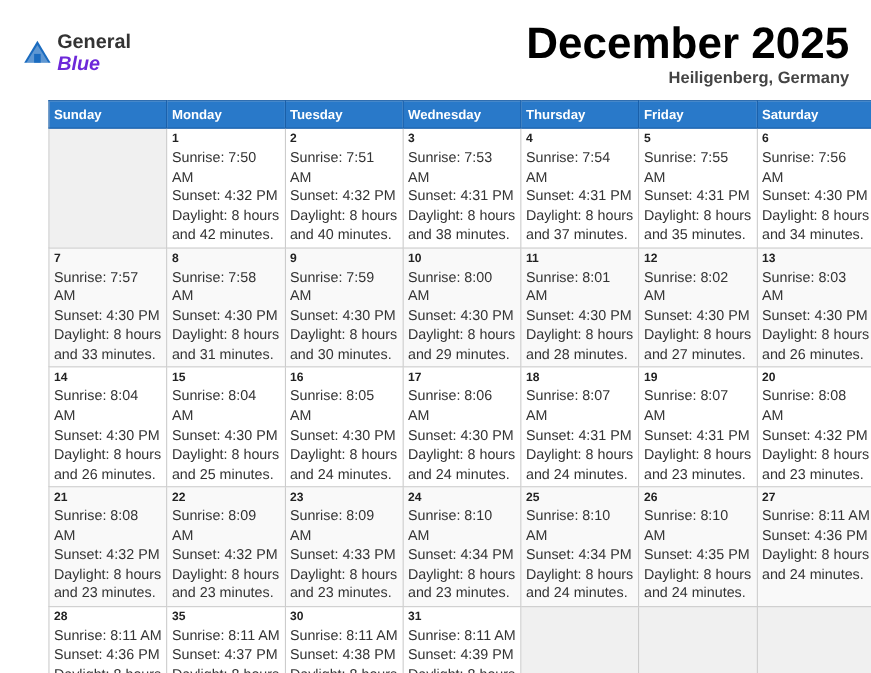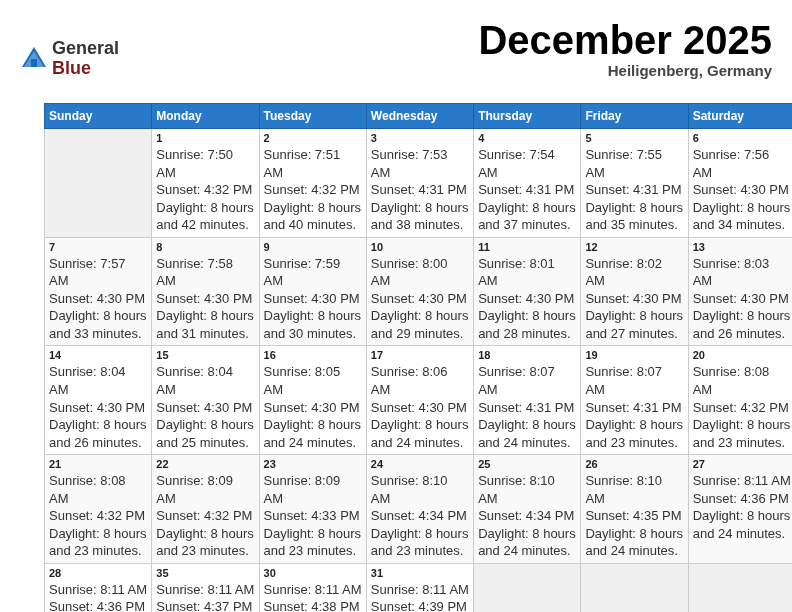--- a/index.html
+++ b/index.html
@@ -13,35 +13,35 @@
     .page {
       width: 792px;
       height: 612px;
       padding: 18px 20px 10px 20px;
       display: flex;
       flex-direction: column;
     }
     .header {
       display: flex;
       justify-content: space-between;
-      align-items: flex-end;
-      margin-bottom: 24px;
+      align-items: center;
+      margin-bottom: 12px;
     }
     .logo {
       display: flex;
       align-items: center;
       gap: 4px;
     }
     .logo-text {
       font-size: 18px;
       font-weight: bold;
       line-height: 1.1;
     }
     .logo-general { color: #333; }
-    .logo-blue { color: #7f1d1d; }
+    .logo-blue { color: #6d28d9; font-style: italic; }
     .logo-icon {
       width: 28px;
       height: 28px;
     }
     .title-block {
       text-align: right;
     }
     .title-block h1 {
       font-size: 40px;
       font-weight: bold;

